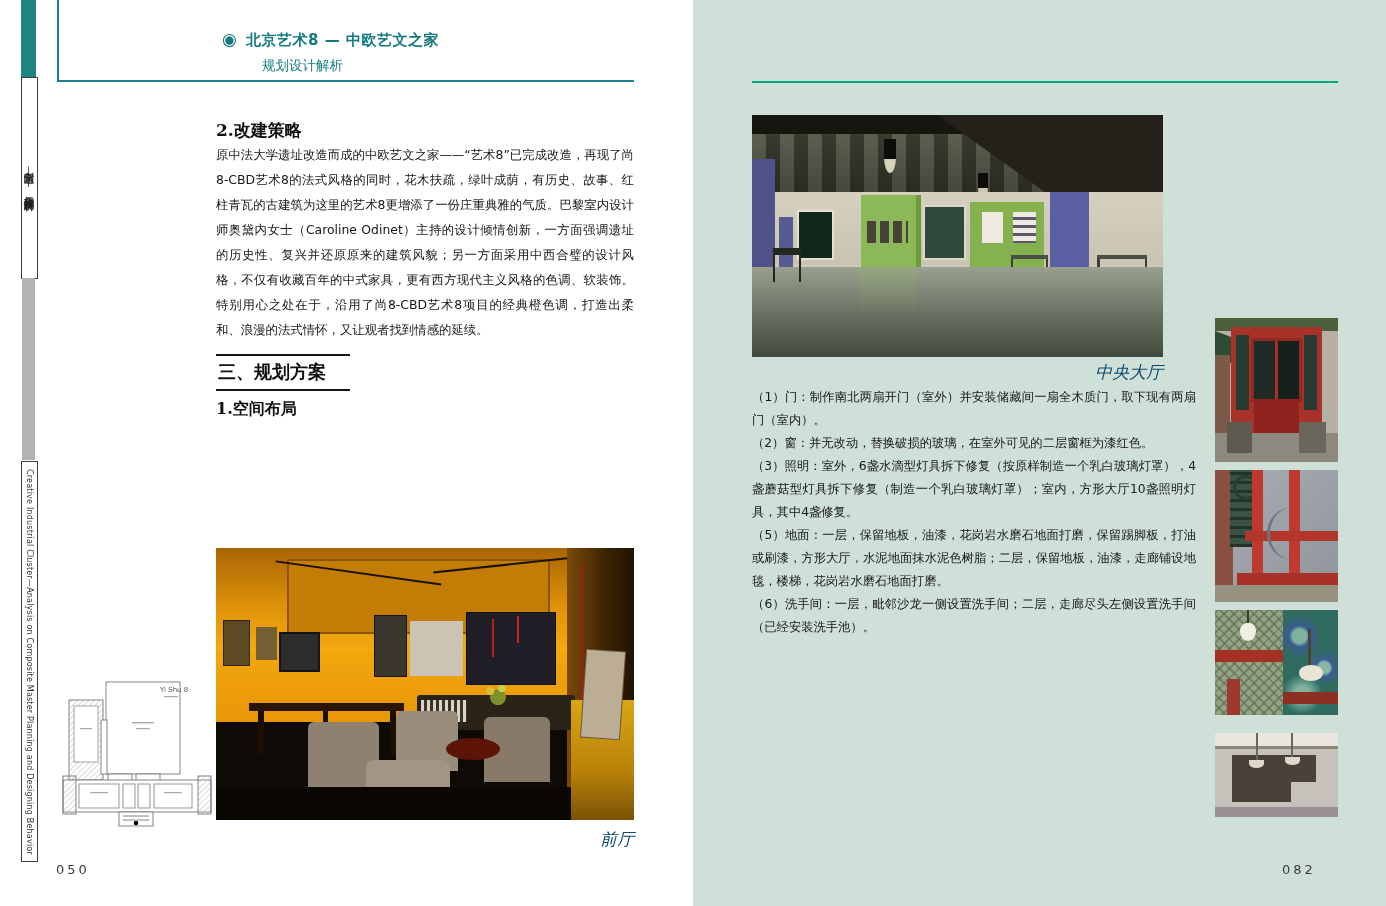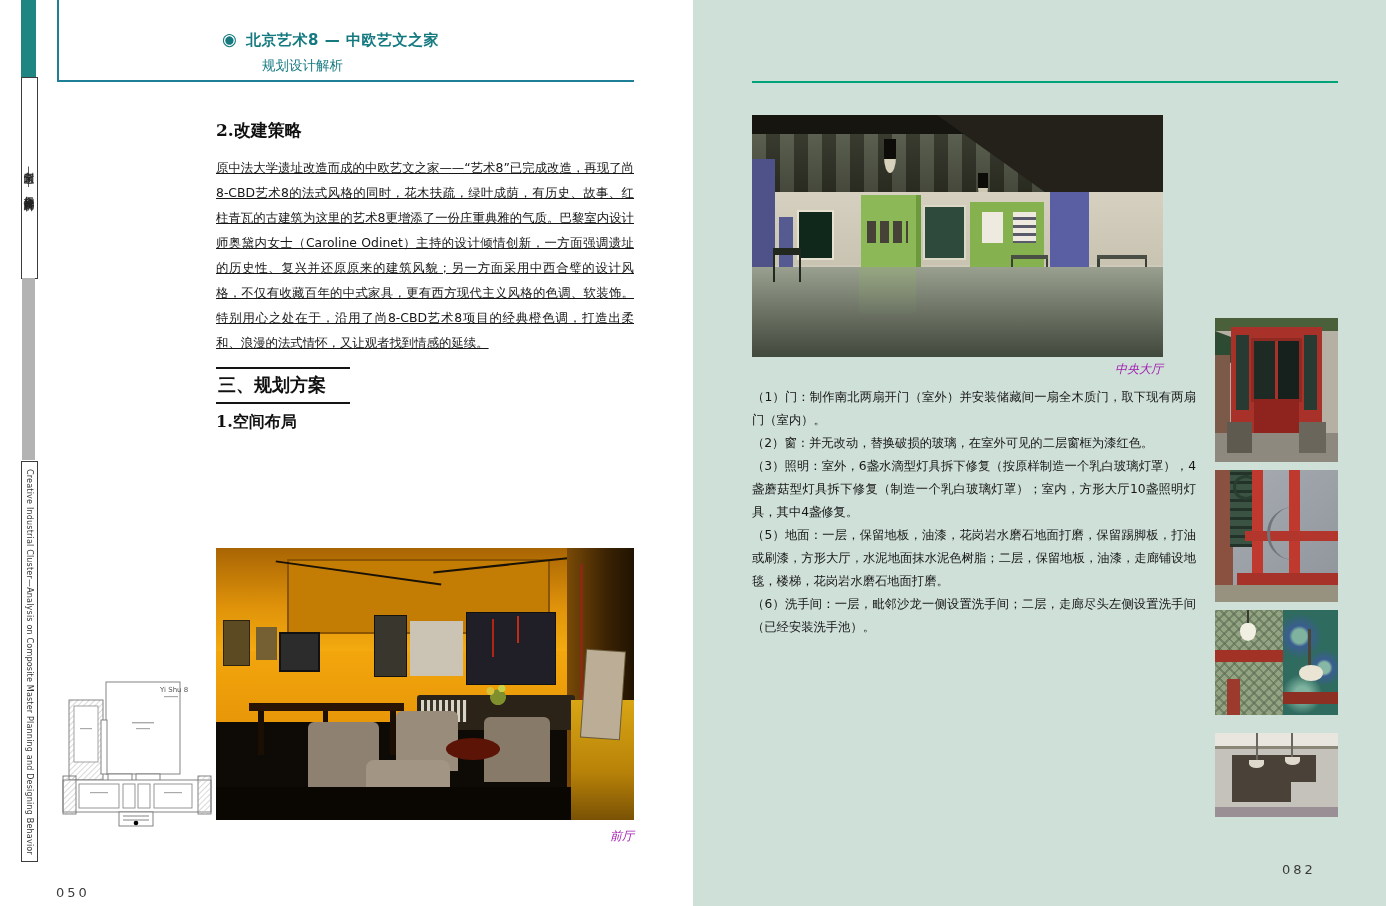--- a/index.html
+++ b/index.html
@@ -4,21 +4,21 @@
 <style>
   html,body{margin:0;padding:0;}
   body{width:1386px;height:906px;position:relative;background:#ffffff;
        font-family:"DejaVu Sans",sans-serif;overflow:hidden;}
   .abs{position:absolute;}
   .pp{position:absolute;}           
   .photo{position:absolute;overflow:hidden;background:#222;}
   .body-text{font-size:12.4px;line-height:25px;color:#161616;text-align:justify;}
   .teal{color:#157a80;}
   .serifh{font-family:"DejaVu Serif",serif;font-weight:bold;color:#101010;}
-  .caption{font-family:"DejaVu Serif",serif;font-style:italic;font-size:12px;color:#a21caf;}
+  .caption{font-family:"DejaVu Serif",serif;font-style:italic;font-size:17px;color:#0c4a6e;}
   .pagenum{font-size:13px;letter-spacing:3px;color:#3b3b3b;font-family:"DejaVu Sans",sans-serif;}
   .vbox{writing-mode:vertical-rl;text-orientation:mixed;border:1px solid #3c3c3c;background:#fff;
         display:flex;align-items:center;justify-content:center;}
   .chapter{display:inline-block;border-top:2px solid #141414;border-bottom:2px solid #141414;
            padding:4px 24px 5px 2px;font-family:"DejaVu Serif",serif;font-weight:bold;
            font-size:18px;color:#101010;}
   .item{margin:11px 0 0 0;font-size:12.3px;line-height:23px;}
   .flowcol p{margin:0;}
 </style>
 </head>
@@ -37,21 +37,21 @@
 
   <div class="abs" style="left:57px;top:0;width:2px;height:82px;background:#1f7f96;"></div>
   <div class="abs" style="left:57px;top:80px;width:577px;height:2px;background:#1f7f96;"></div>
 
   <span class="abs teal" style="left:222px;top:31px;font-size:17px;line-height:17px;">◉</span>
   <div class="abs teal" style="left:246px;top:31px;font-size:15px;font-weight:bold;letter-spacing:0.5px;">北京艺术8 — 中欧艺文之家</div>
   <div class="abs teal" style="left:262px;top:57px;font-size:13.5px;">规划设计解析</div>
 
   <div class="abs flowcol" style="left:216px;top:106px;width:418px;">
     <div class="serifh" style="font-size:17px;margin-top:13px;">2.改建策略</div>
-    <p class="body-text" style="margin-top:13px;text-decoration:underline;">原中法大学遗址改造而成的中欧艺文之家——“艺术8”已完成改造，再现了尚8-CBD艺术8的法式风格的同时，花木扶疏，绿叶成荫，有历史、故事、红柱青瓦的古建筑为这里的艺术8更增添了一份庄重典雅的气质。巴黎室内设计师奥黛内女士（Caroline Odinet）主持的设计倾情创新，一方面强调遗址的历史性、复兴并还原原来的建筑风貌；另一方面采用中西合璧的设计风格，不仅有收藏百年的中式家具，更有西方现代主义风格的色调、软装饰。特别用心之处在于，沿用了尚8-CBD艺术8项目的经典橙色调，打造出柔和、浪漫的法式情怀，又让观者找到情感的延续。</p>
+    <p class="body-text" style="">原中法大学遗址改造而成的中欧艺文之家——“艺术8”已完成改造，再现了尚8-CBD艺术8的法式风格的同时，花木扶疏，绿叶成荫，有历史、故事、红柱青瓦的古建筑为这里的艺术8更增添了一份庄重典雅的气质。巴黎室内设计师奥黛内女士（Caroline Odinet）主持的设计倾情创新，一方面强调遗址的历史性、复兴并还原原来的建筑风貌；另一方面采用中西合璧的设计风格，不仅有收藏百年的中式家具，更有西方现代主义风格的色调、软装饰。特别用心之处在于，沿用了尚8-CBD艺术8项目的经典橙色调，打造出柔和、浪漫的法式情怀，又让观者找到情感的延续。</p>
     <div style="margin-top:12px;">
       <span class="chapter">三、规划方案</span>
     </div>
     <div class="serifh" style="font-size:16px;margin-top:8px;">1.空间布局</div>
   </div>
 
   <svg class="abs" style="left:60px;top:672px;" width="154" height="176" viewBox="0 0 154 176">
     <defs>
       <pattern id="hatch" width="4" height="4" patternUnits="userSpaceOnUse" patternTransform="rotate(45)">
         <line x1="0" y1="0" x2="0" y2="4" stroke="#bdbdbd" stroke-width="1.2"></line>
@@ -112,21 +112,21 @@
     <div class="pp" style="left:43%;top:60%;width:15%;height:22%;background:#9a8c7a;border-radius:6px 6px 0 0;"></div>
     <div class="pp" style="left:64%;top:62%;width:16%;height:24%;background:#877a69;border-radius:6px 6px 0 0;"></div>
     <div class="pp" style="left:36%;top:78%;width:20%;height:22%;background:#a39584;border-radius:8px 8px 0 0;"></div>
     <div class="pp" style="left:55%;top:70%;width:13%;height:8%;background:#5c1407;border-radius:50%;"></div>
     <div class="pp" style="left:0;top:88%;width:100%;height:12%;background:#0a0703;"></div>
     <div class="pp" style="left:85%;top:56%;width:15%;height:44%;background:linear-gradient(180deg,#d9a614,#b88208 60%,#7a5205);"></div>
     <div class="pp" style="left:88%;top:38%;width:9%;height:32%;background:#bcae96;transform:rotate(4deg);box-shadow:0 0 0 1px #6a5a3a;"></div>
   </div>
   <div class="abs caption" style="left:216px;top:828px;width:418px;text-align:right;">前厅</div>
 
-  <div class="abs pagenum" style="left:56px;top:862px;margin-top:23px;">050</div>
+  <div class="abs pagenum" style="left:56px;top:862px;">050</div>
 </div>
 
 <div class="abs" style="left:693px;top:0;width:693px;height:906px;background:#cfe0d8;">
 
   <div class="abs" style="left:59px;top:81px;width:586px;height:2px;background:#00a478;"></div>
 
   <div class="photo" style="left:59px;top:115px;width:411px;height:242px;background:#cfc9b9;">
     <div class="pp" style="left:0;top:0;width:100%;height:10%;background:#17150f;"></div>
     <div class="pp" style="left:0;top:8%;width:100%;height:26%;background:#3b3a2e;background-image:repeating-linear-gradient(90deg,rgba(120,130,110,0.35) 0 14px,rgba(40,42,32,0.5) 14px 28px),linear-gradient(180deg,rgba(90,95,80,0.5),rgba(25,25,18,0.6));"></div>
     <div class="pp" style="left:45%;top:0;width:55%;height:40%;background:#23211a;clip-path:polygon(0 0,100% 0,100% 100%,60% 100%);"></div>

